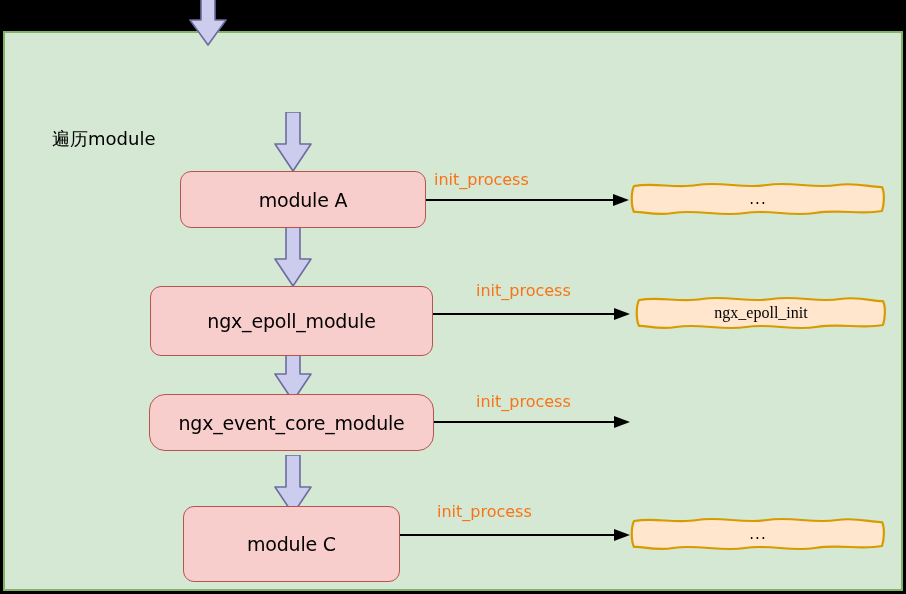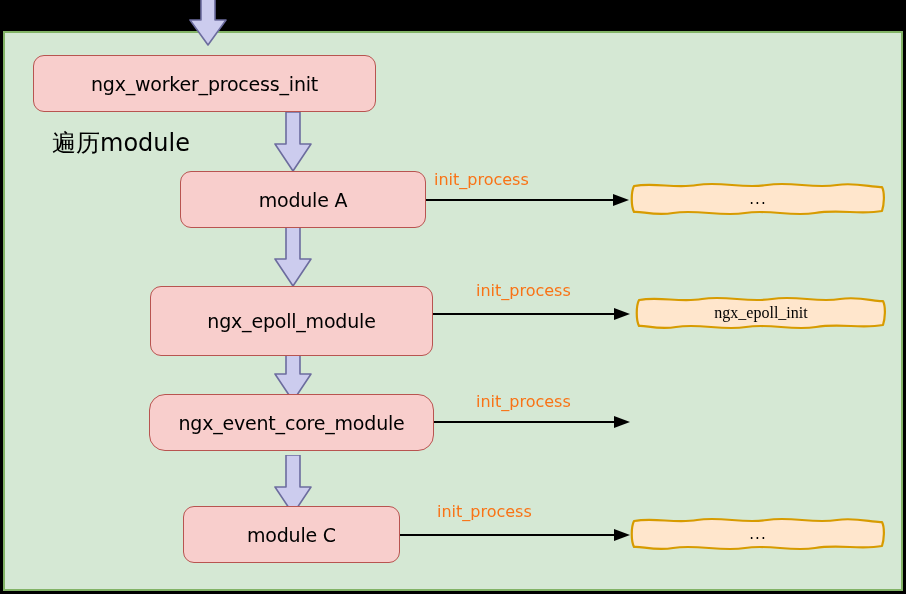--- a/index.html
+++ b/index.html
@@ -88,21 +88,21 @@
     position: absolute;
     font-size: 16px;
     color: #f97316;
     white-space: nowrap;
     z-index: 5;
   }
 
   
   .note {
     position: absolute;
-    font-size: 24px;
+    font-size: 18px;
     color: #000000;
     white-space: nowrap;
     z-index: 5;
   }
 </style>
 </head>
 <body>
 
 <div id="canvas">
 
@@ -141,29 +141,28 @@
   <svg class="conn" style="left:432px; top:411px; width:202px; height:22px;" viewBox="0 0 202 22">
     <line x1="0" y1="11" x2="186" y2="11" stroke="#000" stroke-width="1.8"></line>
     <polygon points="198,11 182,5 182,17" fill="#000"></polygon>
   </svg>
 
   <svg class="conn" style="left:398px; top:524px; width:236px; height:22px;" viewBox="0 0 236 22">
     <line x1="0" y1="11" x2="220" y2="11" stroke="#000" stroke-width="1.8"></line>
     <polygon points="232,11 216,5 216,17" fill="#000"></polygon>
   </svg>
 
-  <div class="pbox" style="left:33px; top:55px; width:343px; height:57px;">ngx_worker_process_init</div>
 
   <div class="pbox" style="left:180px; top:171px; width:246px; height:57px;">module A</div>
 
   <div class="pbox" style="left:150px; top:286px; width:283px; height:70px;">ngx_epoll_module</div>
 
   <div class="pbox" style="left:149px; top:394px; width:285px; height:57px;border-radius:16px;">ngx_event_core_module</div>
 
-  <div class="pbox" style="left:183px; top:506px; width:217px; height:57px;">module C</div>
+  <div class="pbox" style="left:183px; top:506px; width:217px; height:76px;">module C</div>
 
   <div class="ybox" style="left:625px; top:180px; width:266px; height:38px;">
     <svg class="ysvg" viewBox="0 0 266 38" preserveAspectRatio="none">
       <path d="M9,6 C30,2 50,9 72,5 C96,1 118,9 142,5 C166,1 188,9 212,5 C232,2 248,8 257,7
                C260,13 259,25 257,31 C236,35 214,29 190,33 C166,37 144,29 120,33
                C96,37 72,29 48,33 C30,36 16,31 9,32 C6,26 6,12 9,6 Z" fill="#ffe6cc" stroke="#d79b00" stroke-width="2.2" stroke-linejoin="round"></path>
     </svg>
     <span class="ylabel ydots">...</span>
   </div>
 

